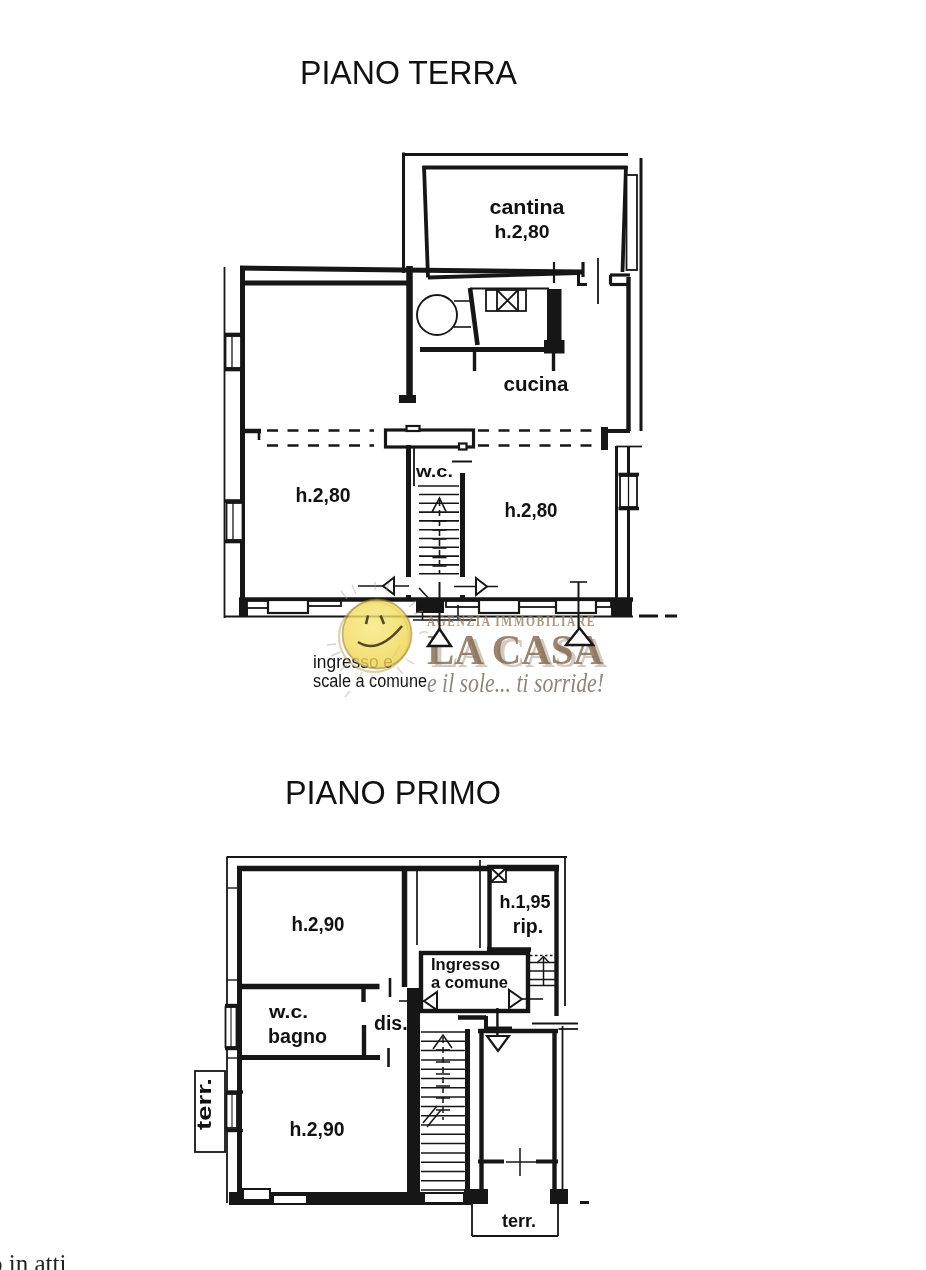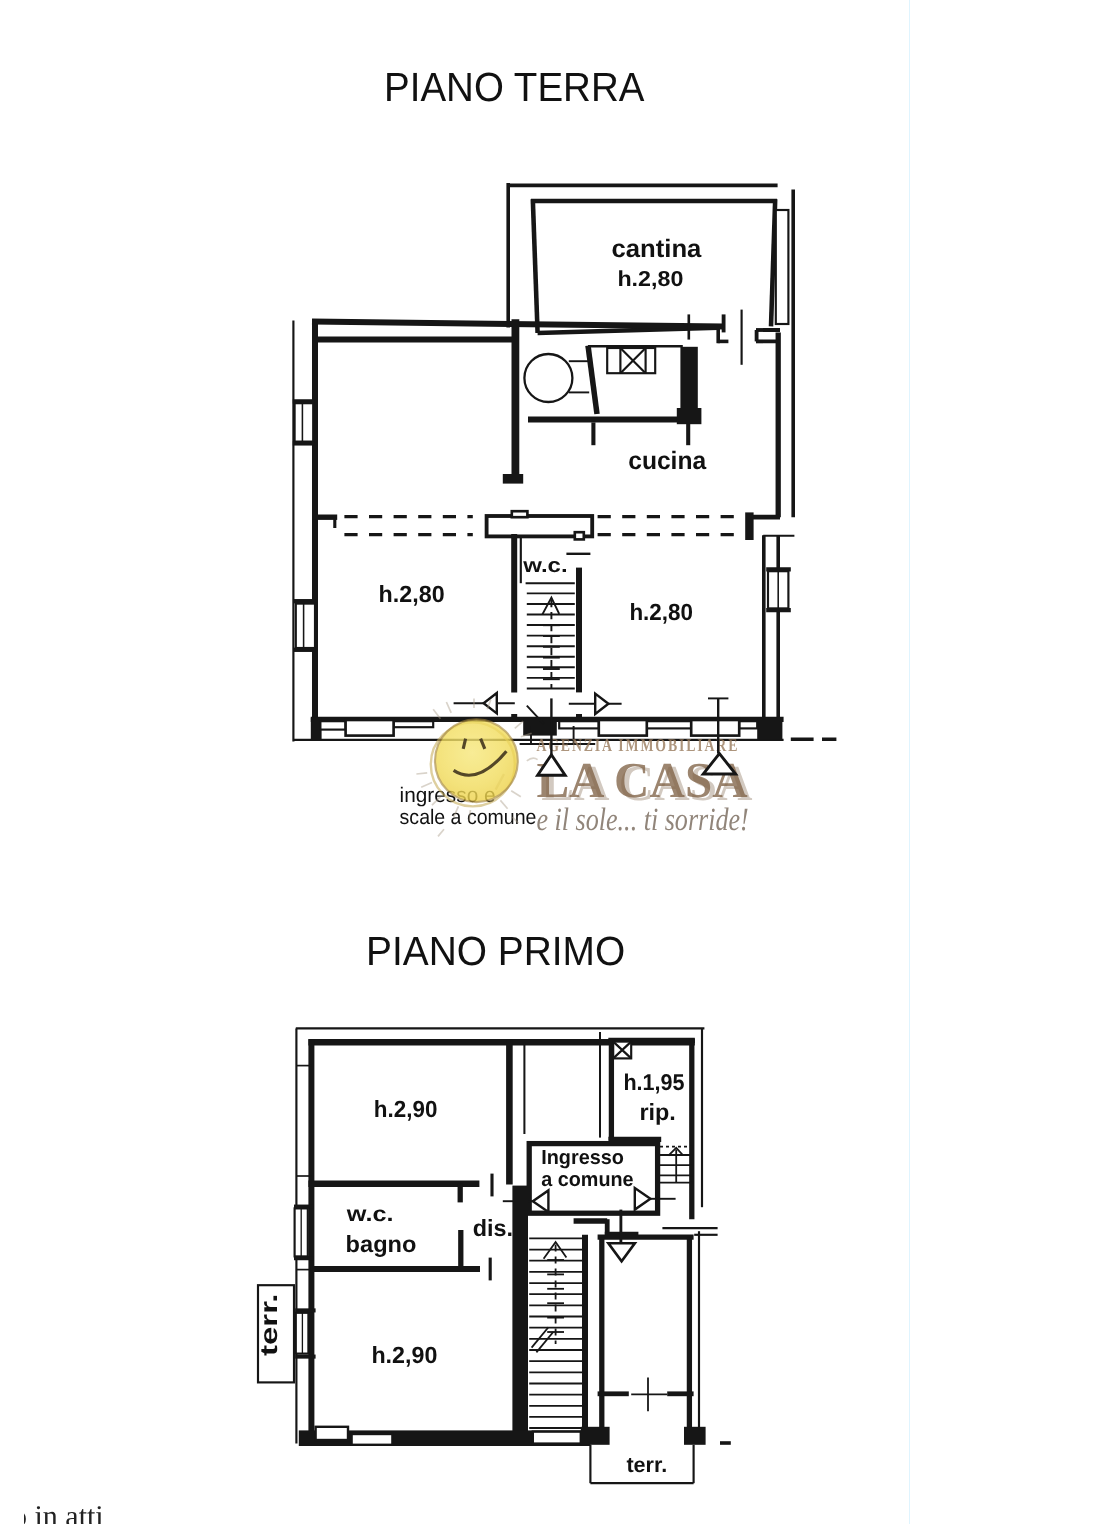--- a/index.html
+++ b/index.html
@@ -1,17 +1,17 @@
 <!DOCTYPE html>
 <html><head>
 <meta charset="utf-8">
 <style>
   html,body{margin:0;padding:0;background:#fff;}
-  .page{position:relative;width:738px;height:1270px;overflow:hidden;background:#7dd3fc;
-        font-family:"Liberation Sans", sans-serif;margin-left:20px;}
+  .page{position:relative;width:738px;height:1270px;overflow:hidden;background:#3b82f6;
+        font-family:"Liberation Sans", sans-serif;}
   svg{position:absolute;left:0;top:0;}
   text{font-family:"Liberation Sans", sans-serif;}
   .serif{font-family:"Liberation Serif", serif;}
 </style>
 </head>
 <body>
 <div class="page">
 <svg width="926" height="1270" viewBox="0 0 926 1270">
 <rect width="926" height="1270" fill="#ffffff"></rect>
 

